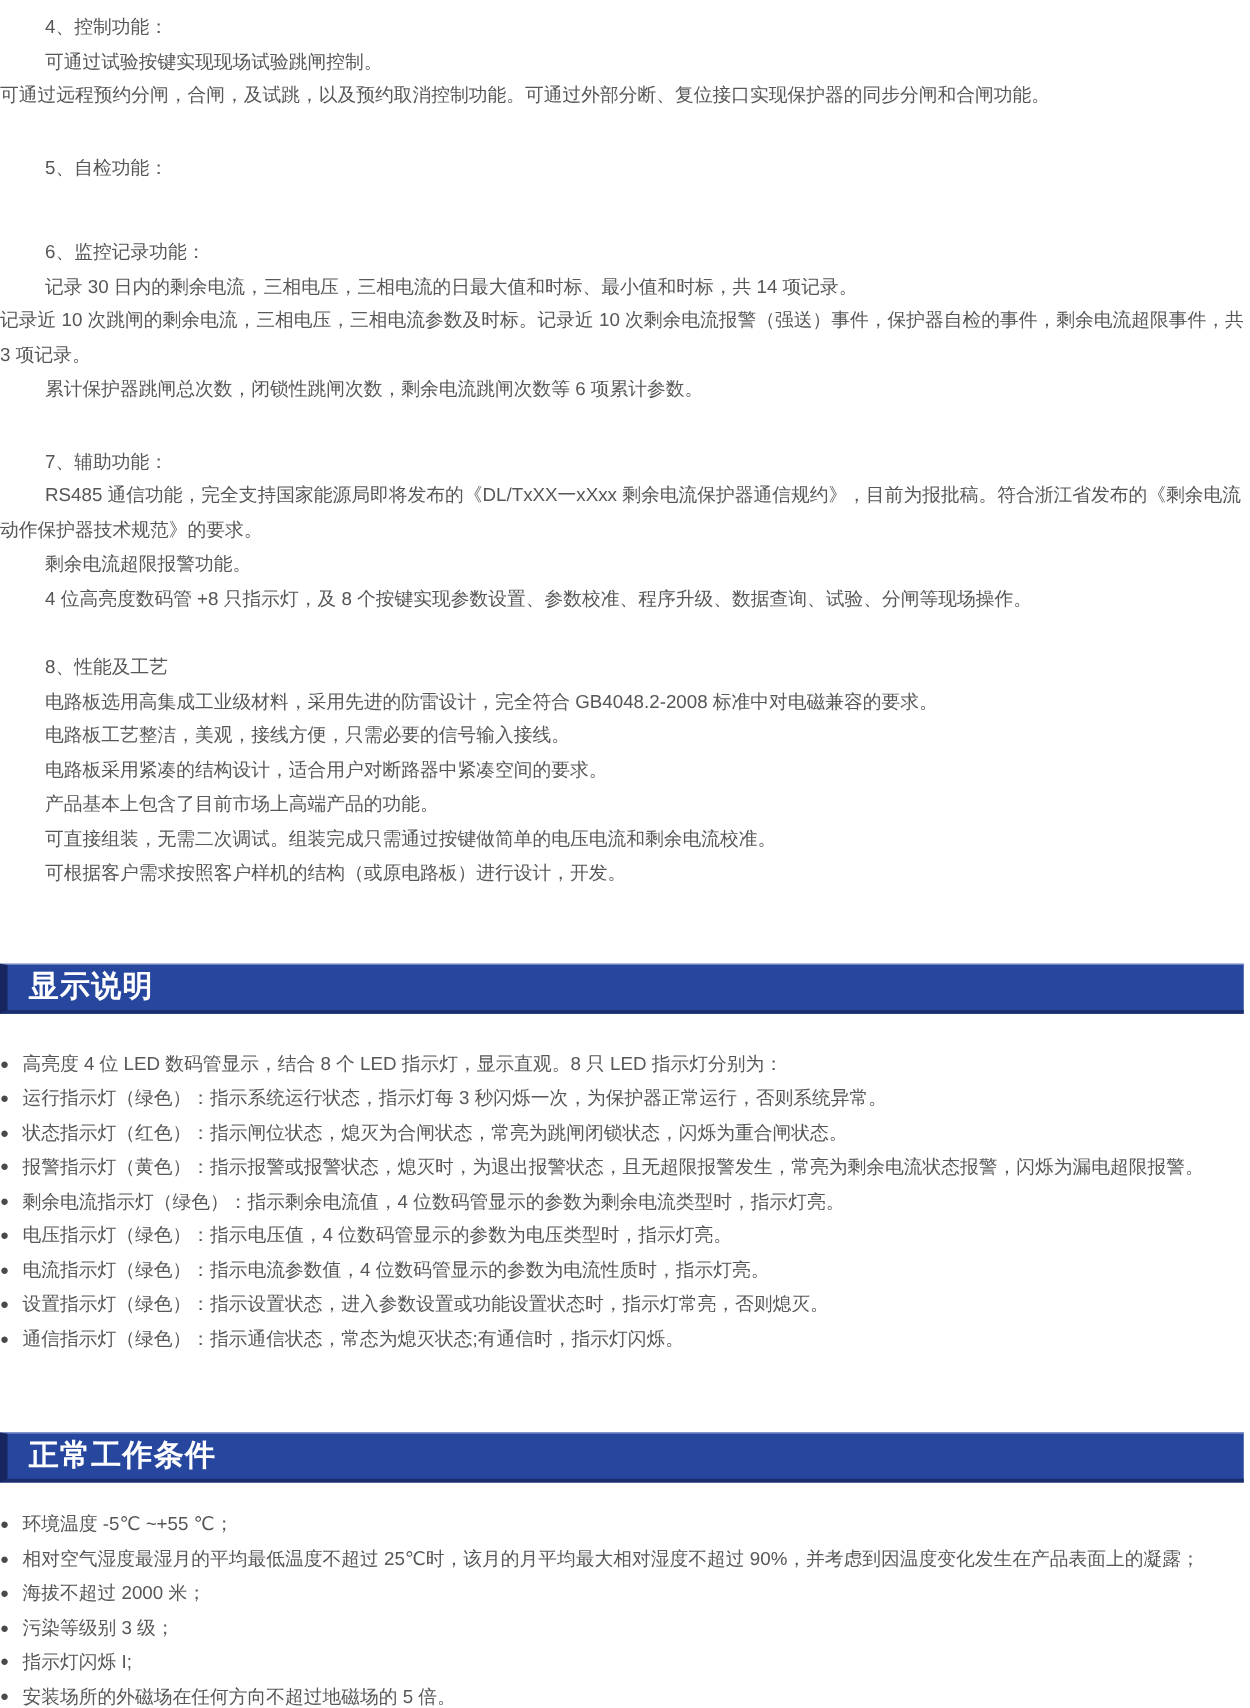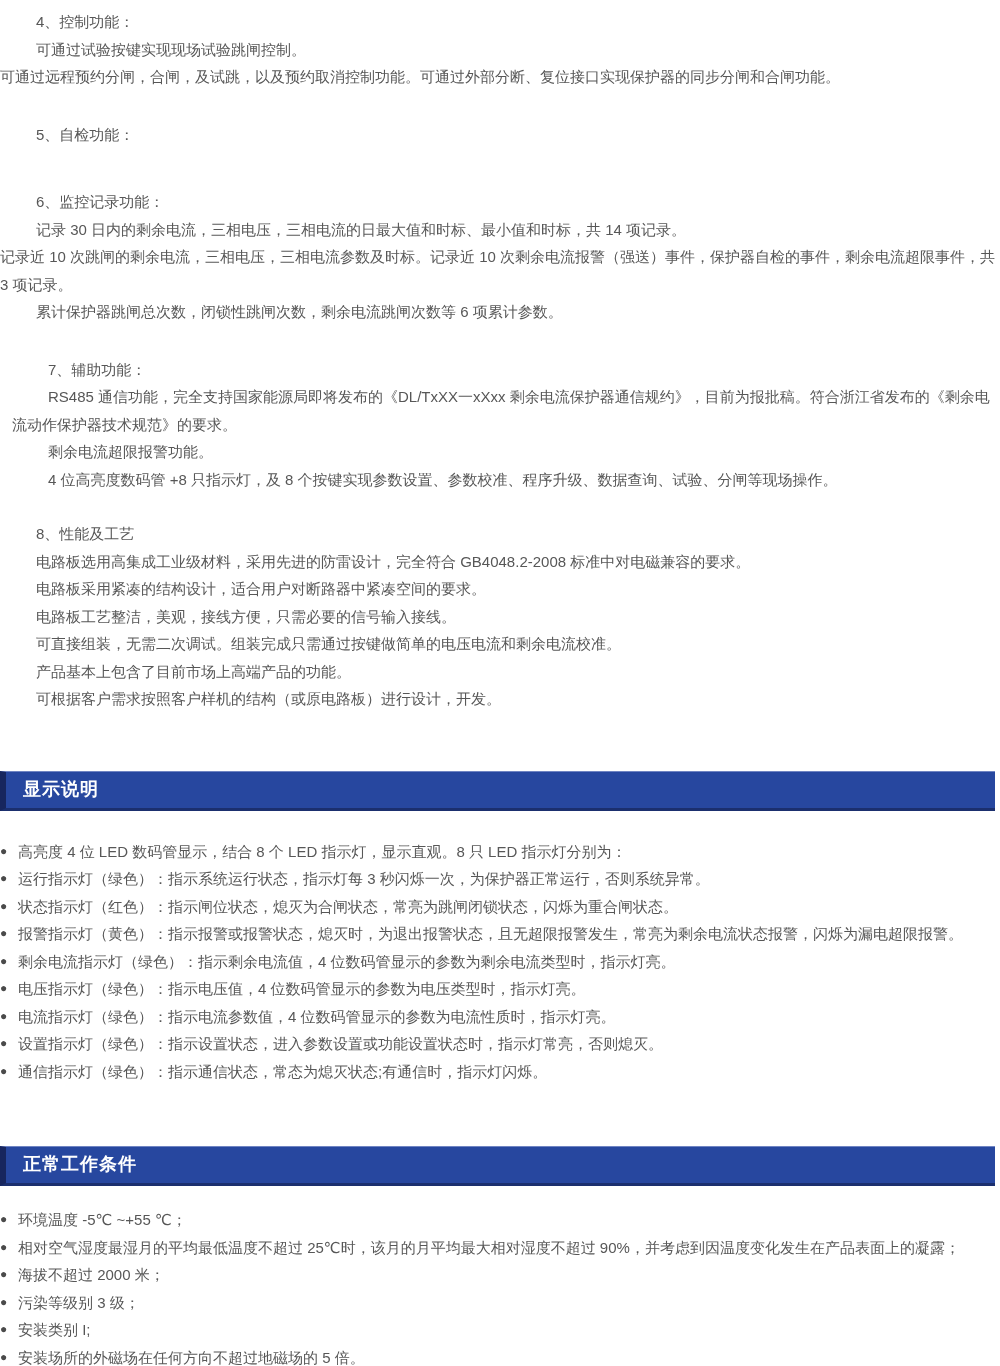--- a/index.html
+++ b/index.html
@@ -6,33 +6,33 @@
   body{
     width:1000px;height:1366px;overflow:hidden;background:#ffffff;
     font-family:"Liberation Sans","DejaVu Sans",sans-serif;
     color:#575757;
   }
   .doc{padding-top:8px;font-size:15px;line-height:27.5px;}
   p{margin:0;}
   .indent{text-indent:36px;}
   #sec5{margin-top:30px;}
   #sec6{margin-top:40px;}
-  #sec7{margin-top:30px;padding-left:12px;}
+  #sec7{margin-top:30px;}
   #sec8{margin-top:27px;}
   #banner1{margin-top:58px;}
   #bullets1{margin-top:27px;}
   #banner2{margin-top:61px;align-items:flex-end;}
   #bullets2{margin-top:20px;}
   .banner{
     height:26px;margin-right:5px;
     background:#27479f;
     border-left:6px solid #17265e;
     border-bottom:3px solid #1b2f6e;
     border-top:1px solid #6f84c2;
-    color:#ffffff;font-size:18px;font-weight:bold;
+    color:#ffffff;font-size:24px;font-weight:bold;
     padding:5px 0 5px 17px;
     display:flex;align-items:center;
     letter-spacing:1px;
   }
   .brow{display:flex;align-items:flex-start;line-height:27.5px;}
   .dot{flex:0 0 18px;width:18px;font-size:12px;color:#4a4a4a;line-height:27.5px;}
   .btext{flex:1;}
 </style>
 </head>
 <body>
@@ -59,24 +59,24 @@
   <section id="sec7">
     <p class="indent">7、辅助功能：</p>
     <p class="indent">RS485 通信功能，完全支持国家能源局即将发布的《DL/TxXX一xXxx 剩余电流保护器通信规约》，目前为报批稿。符合浙江省发布的《剩余电流动作保护器技术规范》的要求。</p>
     <p class="indent">剩余电流超限报警功能。</p>
     <p class="indent">4 位高亮度数码管 +8 只指示灯，及 8 个按键实现参数设置、参数校准、程序升级、数据查询、试验、分闸等现场操作。</p>
   </section>
 
   <section id="sec8">
     <p class="indent">8、性能及工艺</p>
     <p class="indent">电路板选用高集成工业级材料，采用先进的防雷设计，完全符合 GB4048.2-2008 标准中对电磁兼容的要求。</p>
+    <p class="indent">电路板工艺整洁，美观，接线方便，只需必要的信号输入接线。</p>
     <p class="indent">电路板采用紧凑的结构设计，适合用户对断路器中紧凑空间的要求。</p>
-    <p class="indent">电路板工艺整洁，美观，接线方便，只需必要的信号输入接线。</p>
+    <p class="indent">产品基本上包含了目前市场上高端产品的功能。</p>
     <p class="indent">可直接组装，无需二次调试。组装完成只需通过按键做简单的电压电流和剩余电流校准。</p>
-    <p class="indent">产品基本上包含了目前市场上高端产品的功能。</p>
     <p class="indent">可根据客户需求按照客户样机的结构（或原电路板）进行设计，开发。</p>
   </section>
 
   <div id="banner1" class="banner">
     <span>显示说明</span>
   </div>
 
   <div id="bullets1">
     <div class="brow">
       <span class="dot">●</span>
@@ -132,21 +132,21 @@
     <div class="brow">
       <span class="dot">●</span>
       <span class="btext">海拔不超过 2000 米；</span>
     </div>
     <div class="brow">
       <span class="dot">●</span>
       <span class="btext">污染等级别 3 级；</span>
     </div>
     <div class="brow">
       <span class="dot">●</span>
-      <span class="btext">安装类别 I;</span>
+      <span class="btext">指示灯闪烁 I;</span>
     </div>
     <div class="brow">
       <span class="dot">●</span>
       <span class="btext">安装场所的外磁场在任何方向不超过地磁场的 5 倍。</span>
     </div>
   </div>
 
 </div>
 
 </body></html>

